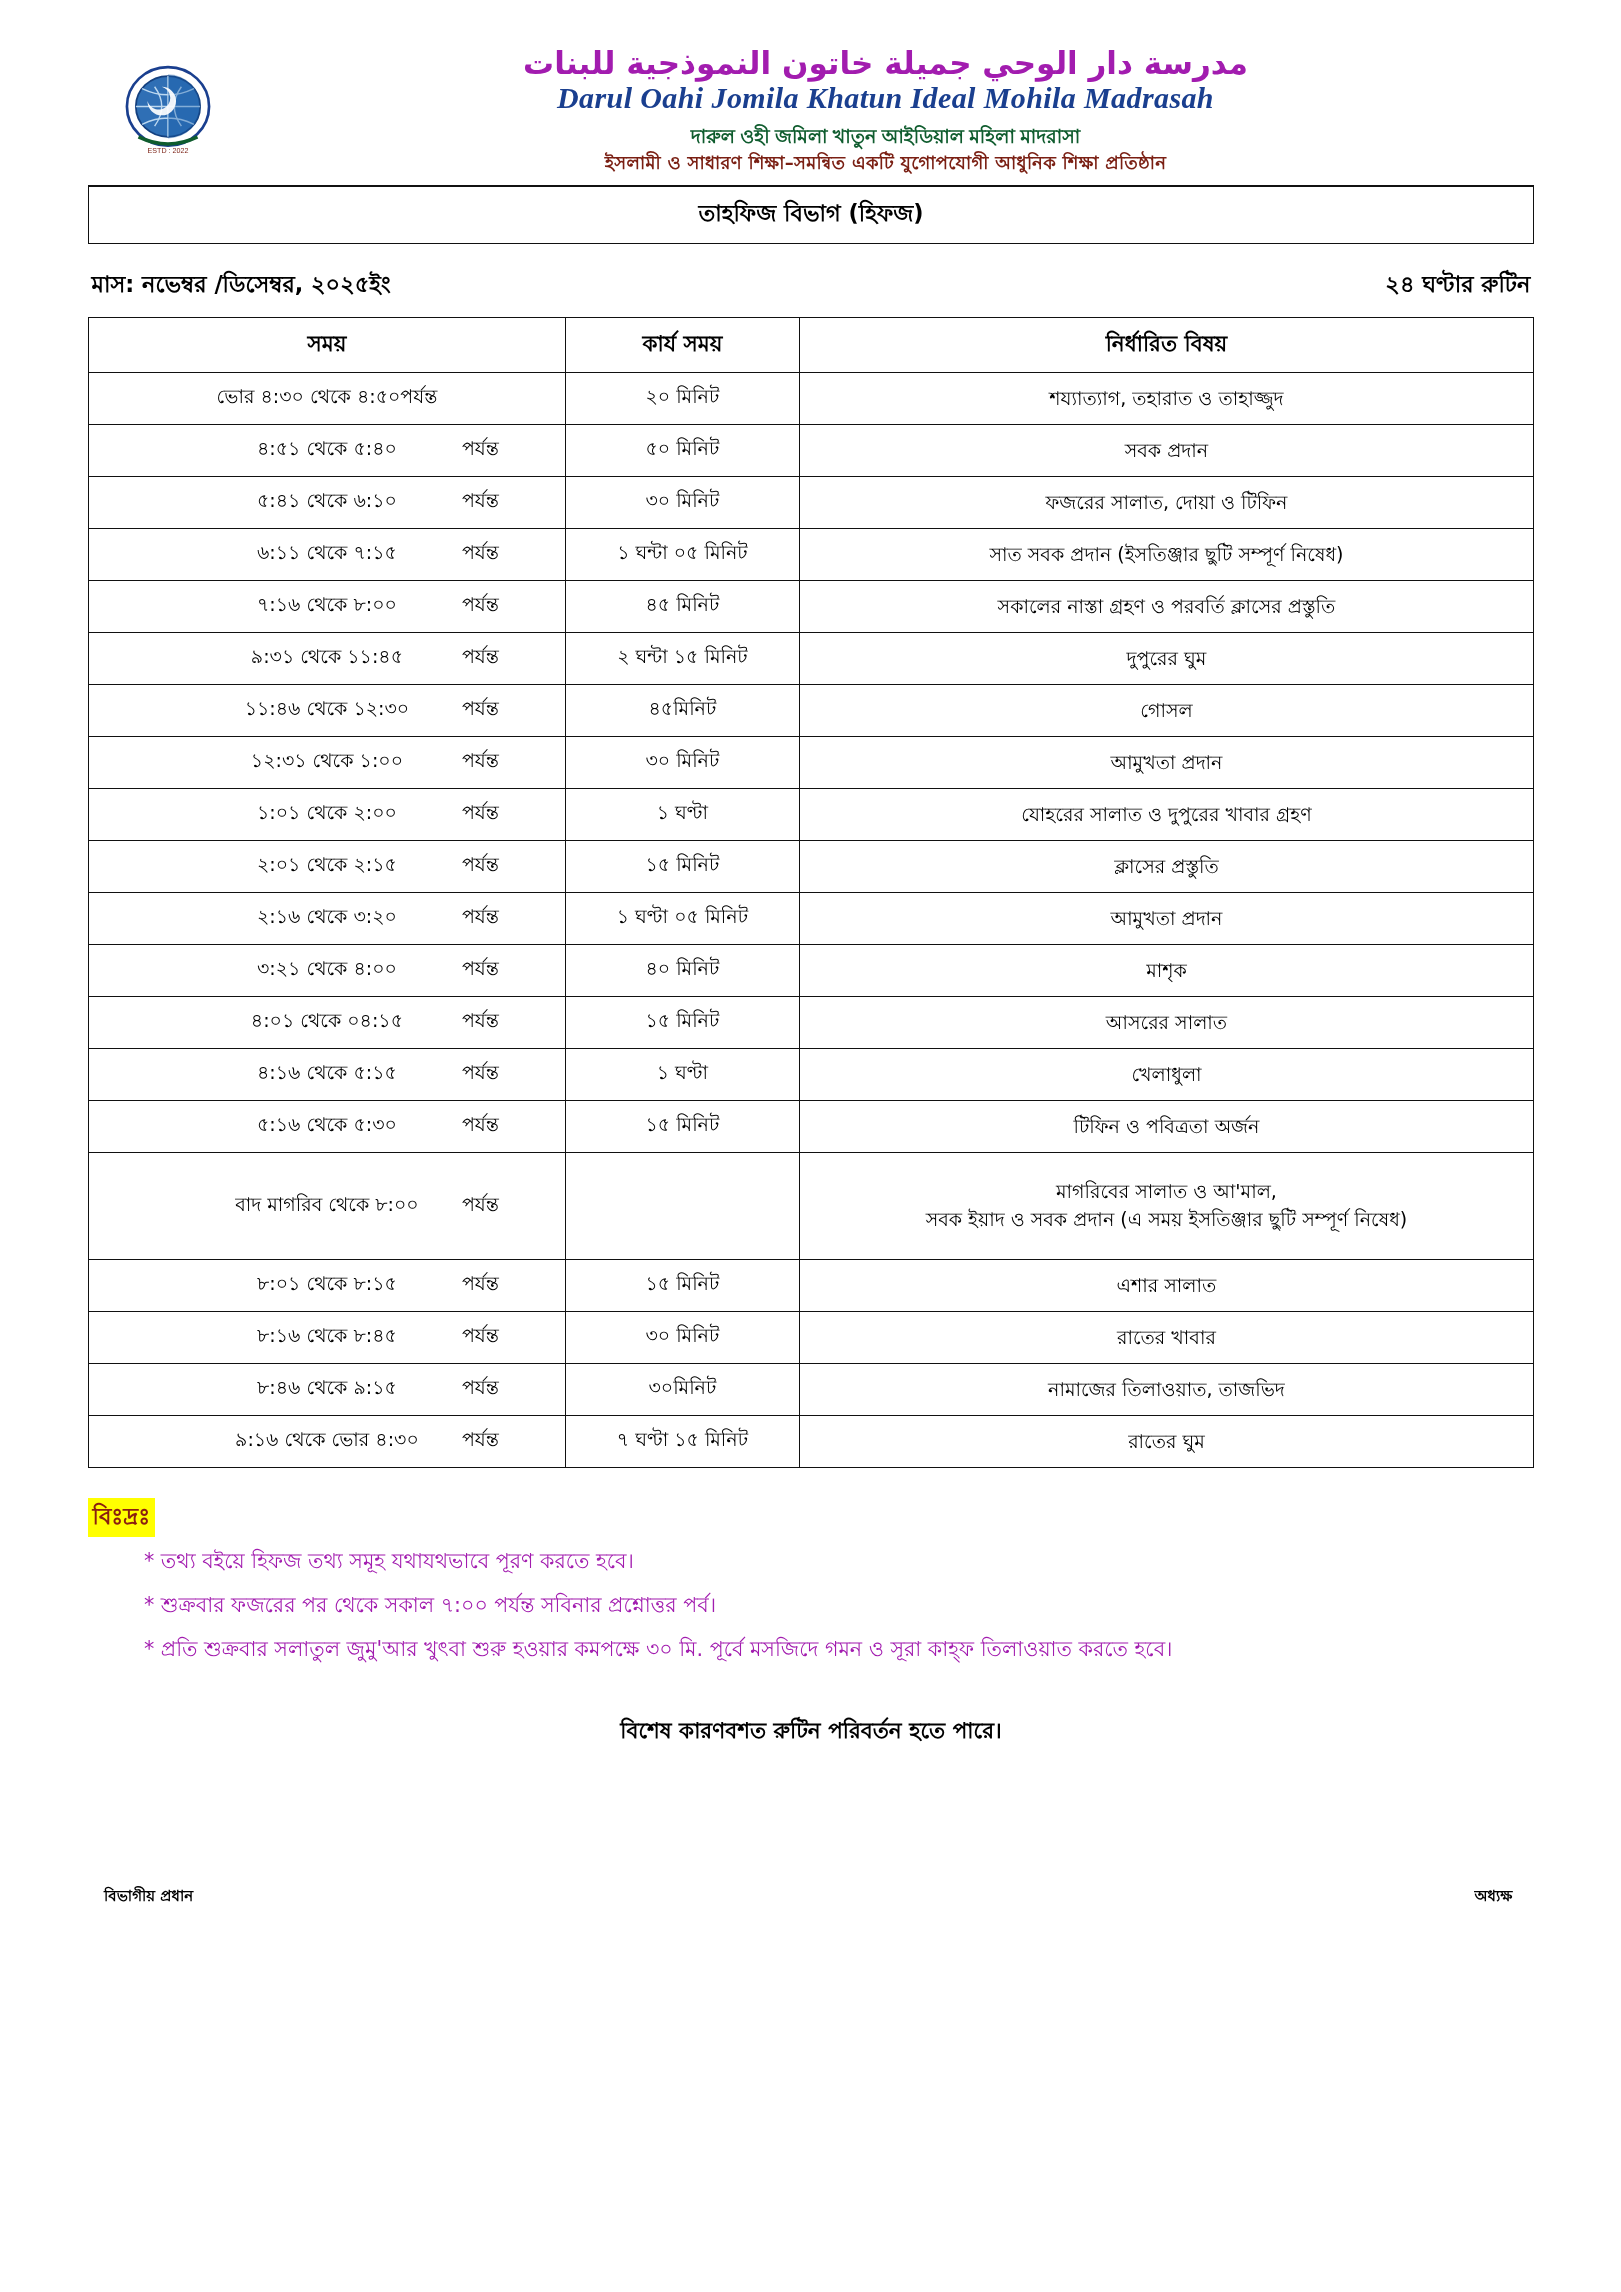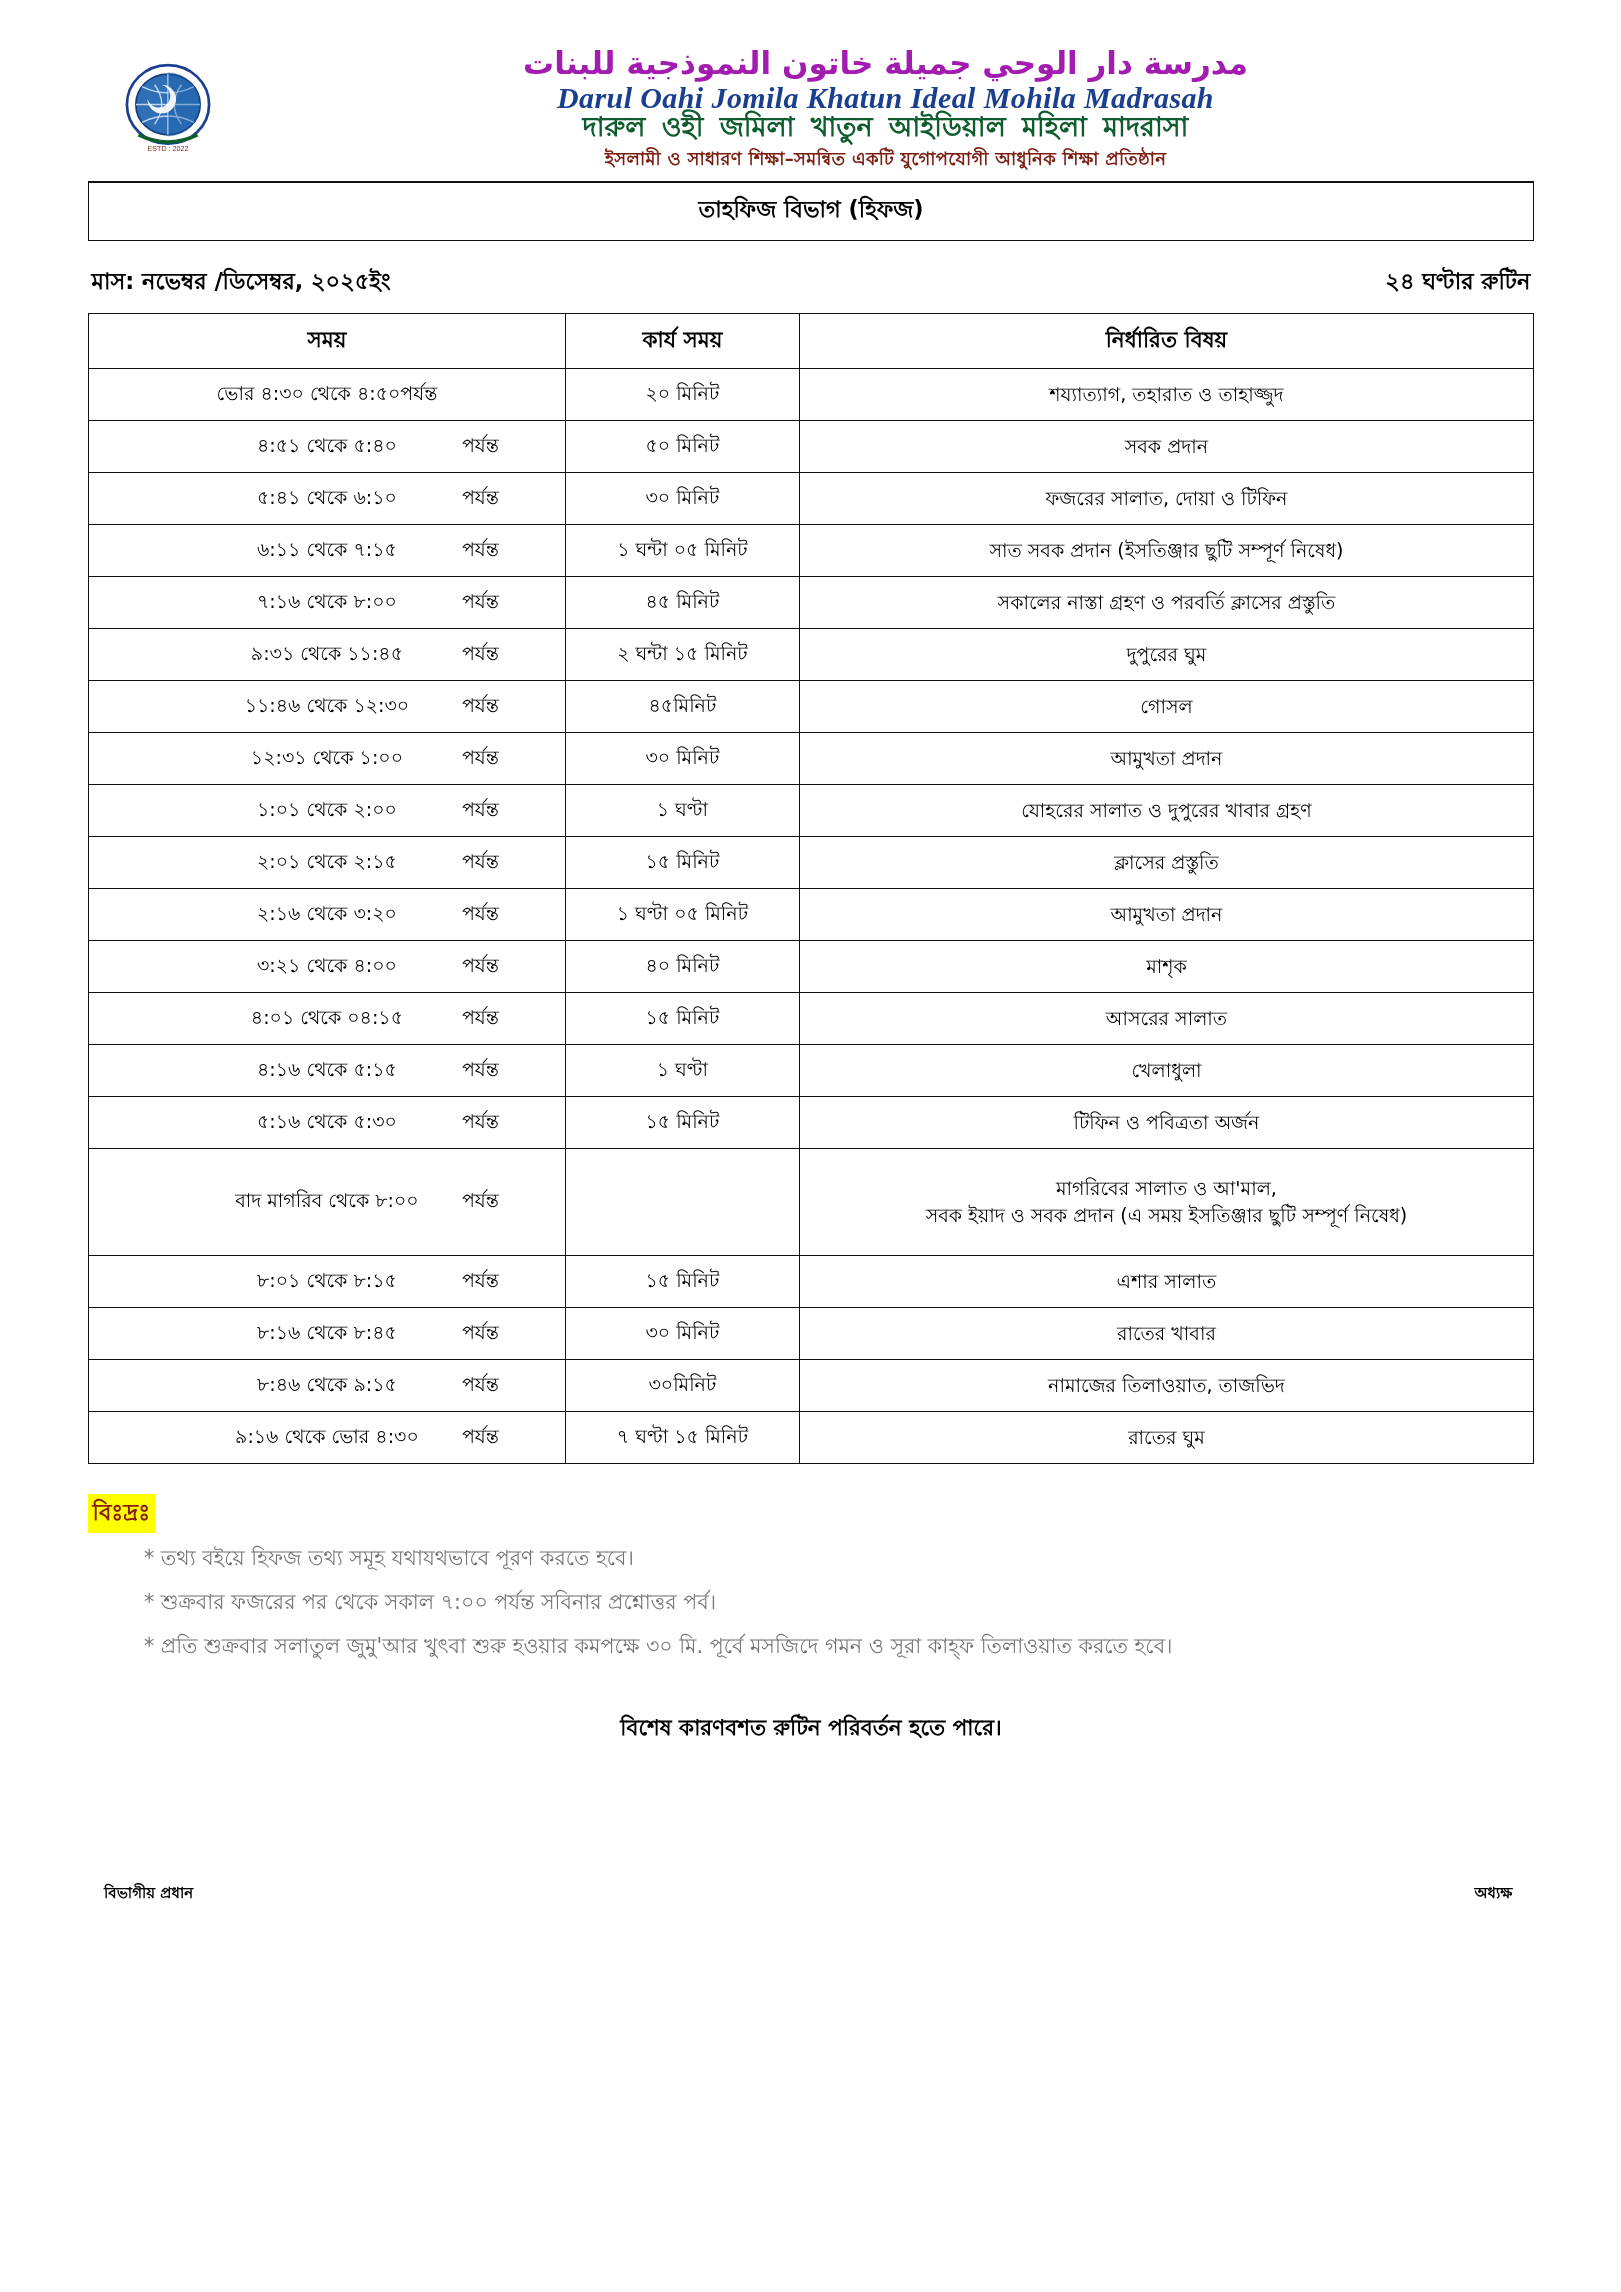--- a/index.html
+++ b/index.html
@@ -54,25 +54,25 @@
   .lh-english {
     font-family: "Liberation Serif", serif;
     font-size: 30px;
     font-weight: 700;
     font-style: italic;
     color: #1a3f8f;
     letter-spacing: 0.4px;
     margin-top: 1.8px;
   }
   .lh-bangla {
-    font-family: Liberation Mono, monospace;
-    font-size: 27px;
+    font-family: Liberation Sans, sans-serif;
+    font-size: 19px;
     font-weight: 700;
     color: #0f5c2e;
-    margin-top: 2px;
+    margin-top: 14px;
   }
   .lh-sub {
     font-family: "DejaVu Sans", sans-serif;
     font-size: 18px;
     font-weight: 700;
     color: #7a1f13;
     margin-top: 5.4px;
     letter-spacing: 0.3px;
   }
   .lh-rule {
@@ -164,21 +164,21 @@
     display: inline-block;
     background: #ffff00;
     color: #8a1f10;
     font-size: 22.4px;
     font-weight: 700;
     padding: 0.9px 4.5px;
   }
   .note-line {
     font-size: 20.6px;
     margin: 9.9px 0 0 56px;
-    color: #737373;
+    color: #a21caf;
   }
   .special-line {
     text-align: center;
     font-family: "DejaVu Sans", sans-serif;
     font-size: 21.5px;
     font-weight: 700;
     margin-top: 46px;
   }
 
   

